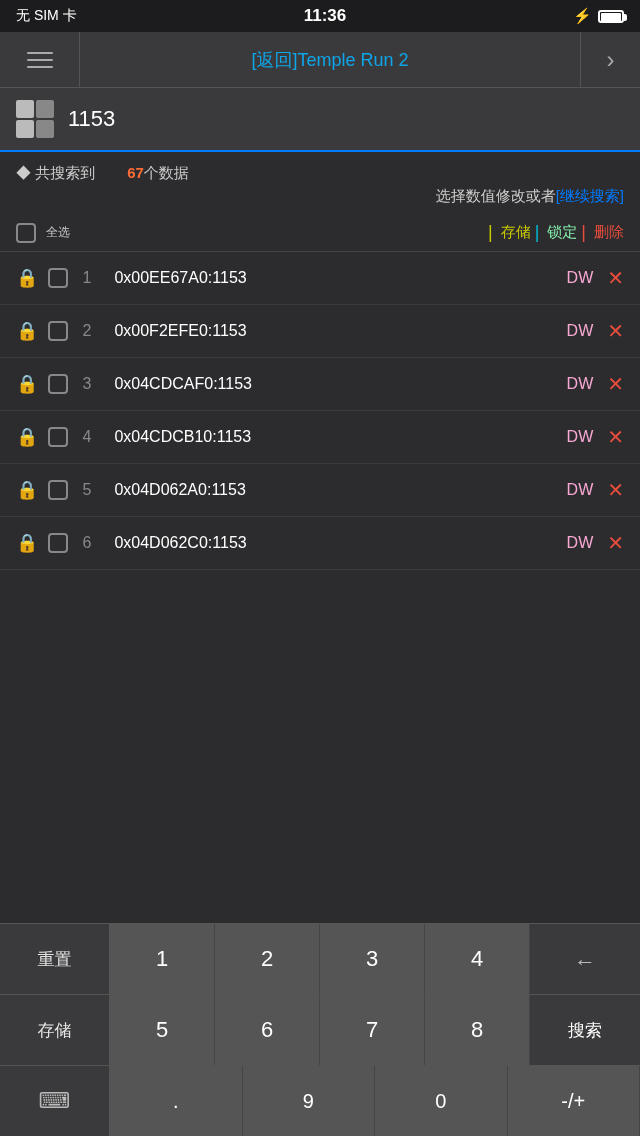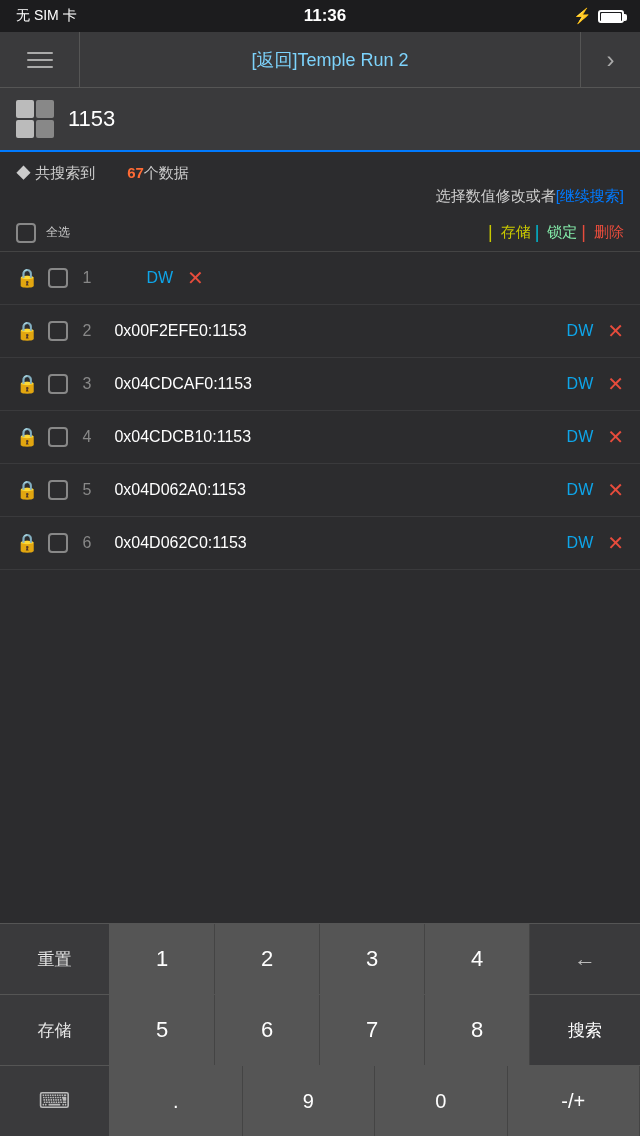--- a/index.html
+++ b/index.html
@@ -61,21 +61,21 @@
     .nav-left {
       width: 80px;
       display: flex;
       align-items: center;
       justify-content: center;
       border-right: 1px solid #555;
       height: 100%;
     }
     .hamburger { display: flex; flex-direction: column; gap: 5px; cursor: pointer; }
     .hamburger span { display: block; width: 26px; height: 2px; background: #aaa; border-radius: 2px; }
-    .nav-title { flex: 1; text-align: center; font-size: 18px; color: #7dd3fc; font-weight: 500; }
+    .nav-title { flex: 1; text-align: center; font-size: 18px; color: #0ea5e9; font-weight: 500; }
     .nav-right {
       width: 60px;
       display: flex;
       align-items: center;
       justify-content: center;
       border-left: 1px solid #555;
       height: 100%;
       font-size: 24px;
       color: #aaa;
       cursor: pointer;
@@ -154,21 +154,21 @@
     .row-checkbox {
       width: 20px; height: 20px;
       border: 2px solid #888;
       border-radius: 4px;
       margin-right: 14px;
       flex-shrink: 0;
       cursor: pointer;
     }
     .row-num { color: #888; font-size: 16px; margin-right: 14px; min-width: 18px; }
     .row-addr { color: #fff; font-size: 16px; flex: 1; }
-    .row-type { color: #0ea5e9; font-size: 16px; margin-right: 14px; margin-left: 32px; }
+    .row-type { color: #f9a8d4; font-size: 16px; margin-right: 14px; margin-left: 32px; }
     .row-delete { color: #e74c3c; font-size: 20px; cursor: pointer; }
 
     
     .keyboard {
       position: fixed;
       bottom: 0;
       left: 0;
       width: 640px;
       background: #3a3a3c;
       border-top: 1px solid #555;
@@ -309,20 +309,21 @@
     <span class="pipe-red"> |</span>
     <span class="action-delete">删除</span>
   </div>
 </div>
 
 <div class="table-body" id="table-body">
 <div class="table-row">
     <span class="lock-icon">🔒</span>
     <div class="row-checkbox"></div>
     <span class="row-num">1</span>
+    <span class="row-addr">0x00EE67A0:1153</span>
     <span class="row-type">DW</span>
     <span class="row-delete">✕</span>
   </div>
     <div class="table-row">
     <span class="lock-icon">🔒</span>
     <div class="row-checkbox"></div>
     <span class="row-num">2</span>
     <span class="row-addr">0x00F2EFE0:1153</span>
     <span class="row-type">DW</span>
     <span class="row-delete">✕</span>

